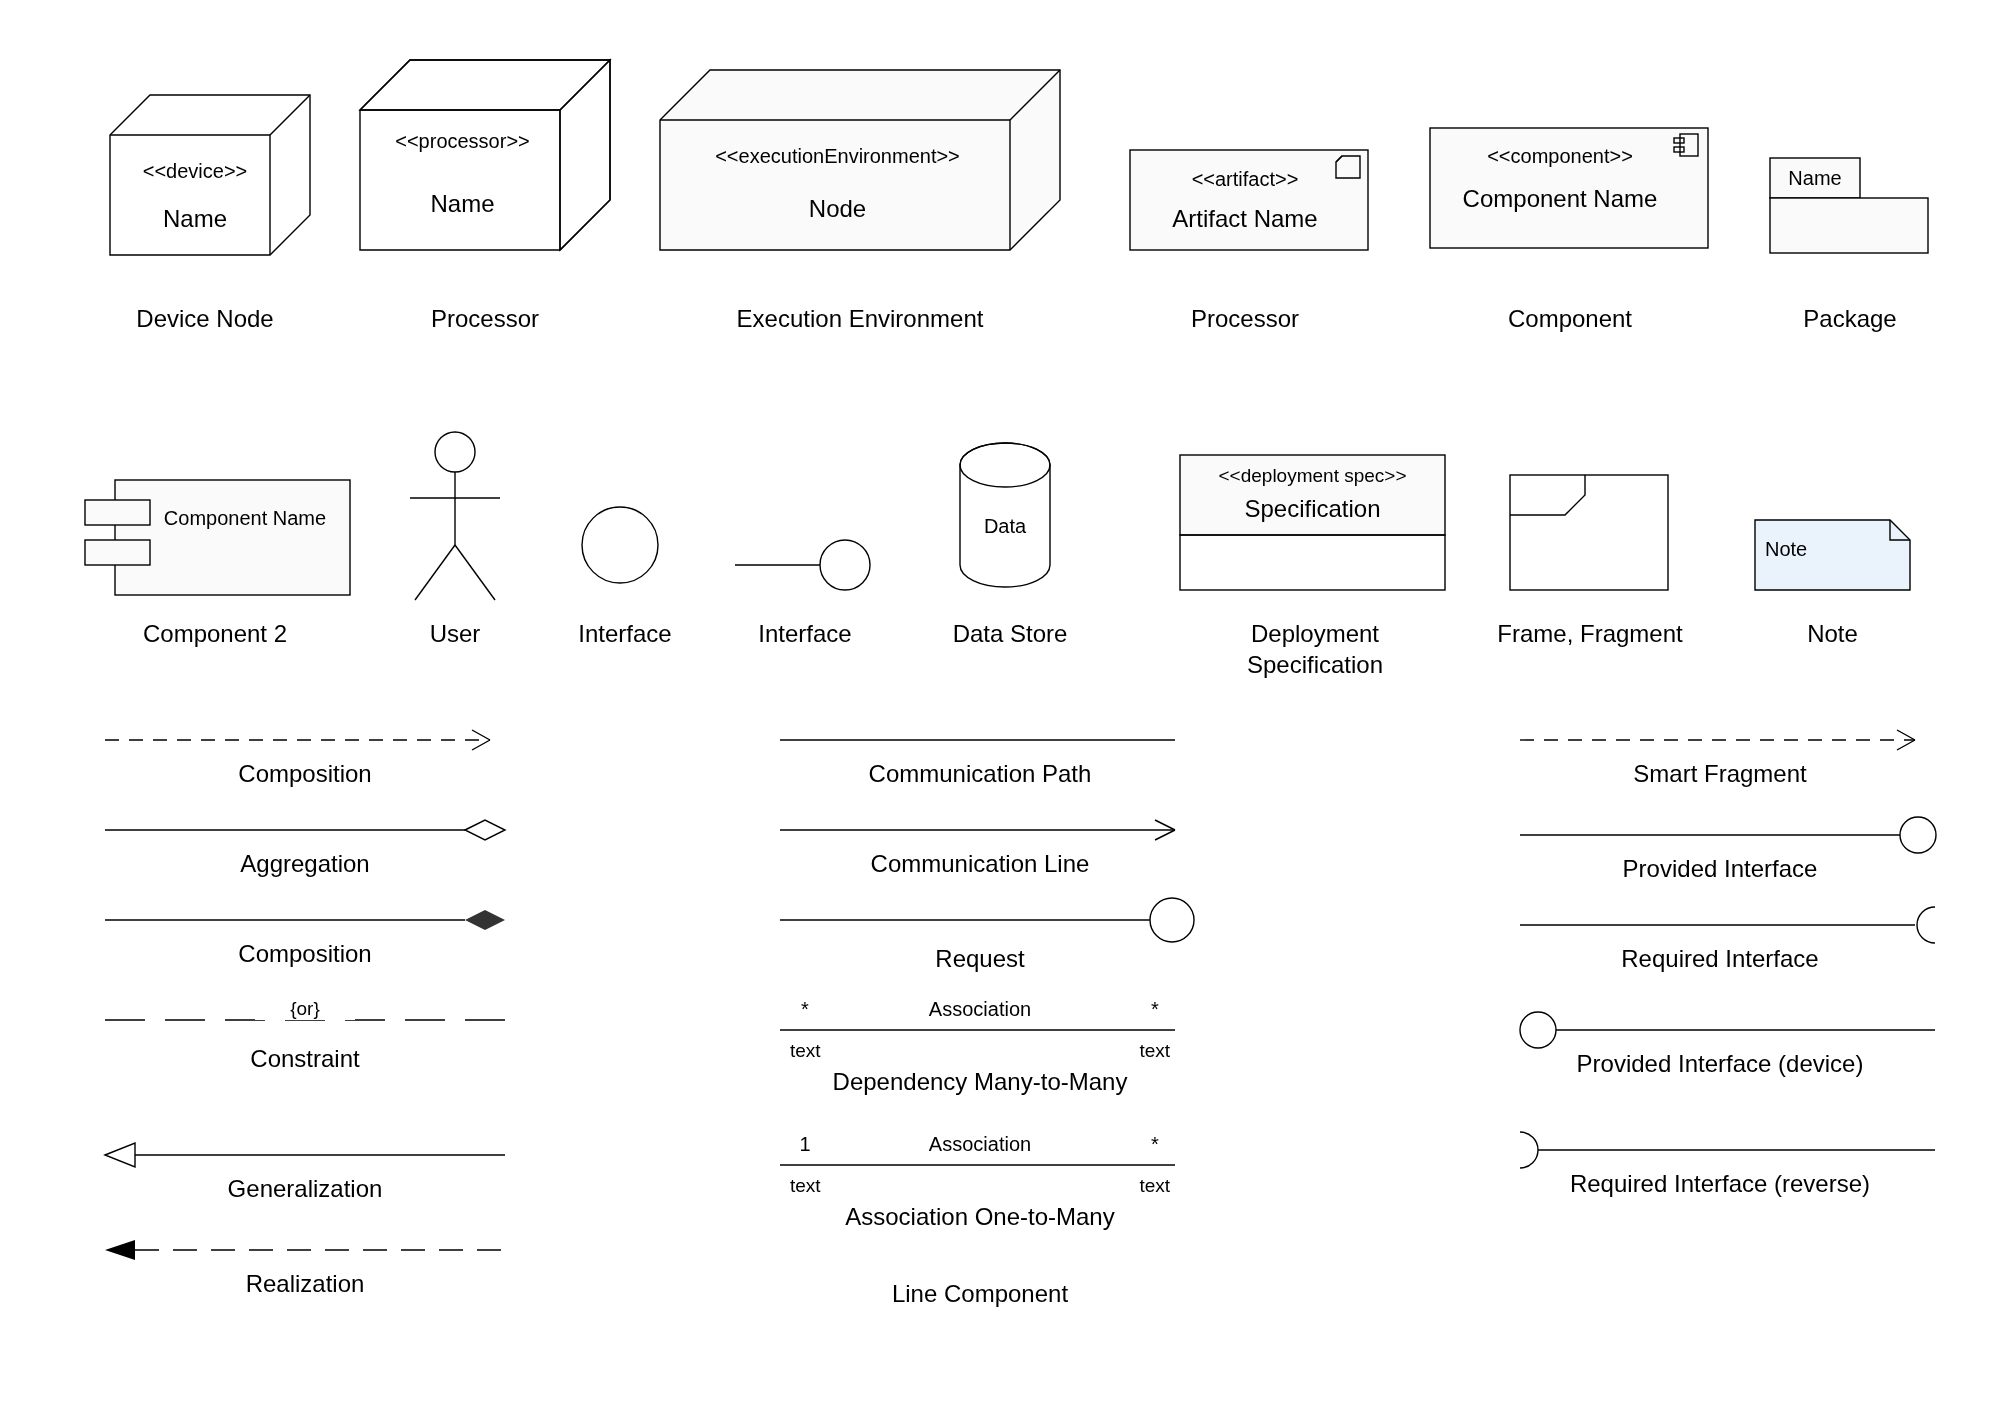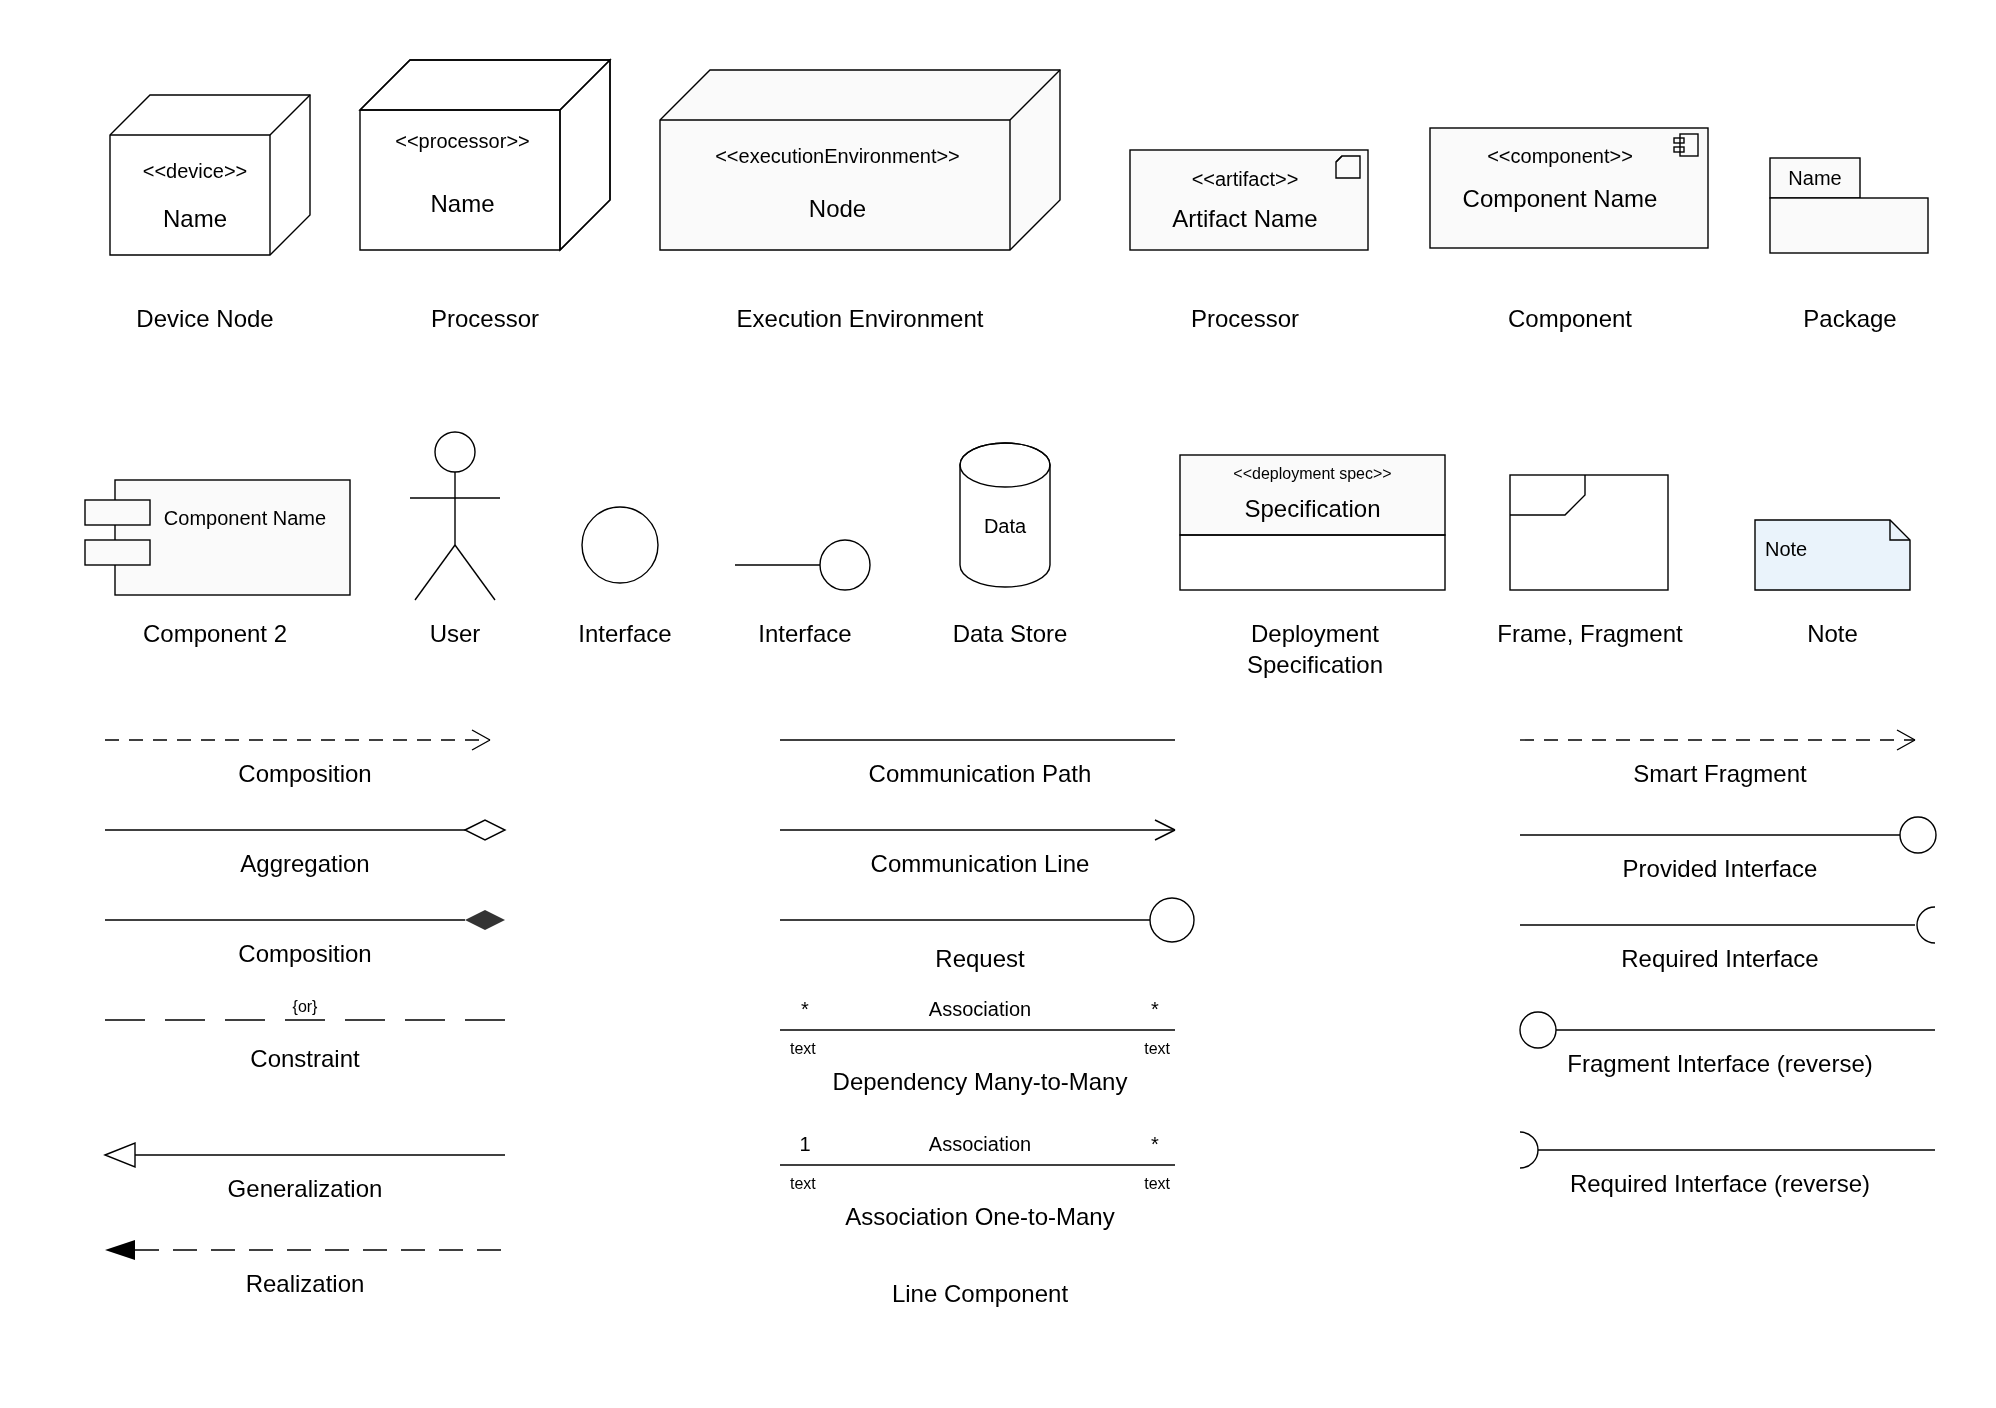--- a/index.html
+++ b/index.html
@@ -1,19 +1,19 @@
 <!DOCTYPE html>
 <html><head>
 <meta charset="utf-8">
 <style>
   html,body{margin:0;padding:0;background:#fff;font-family:Arial,Helvetica,sans-serif;color:#000;}
   .canvas{position:relative;width:1996px;height:1408px;transform-origin:top left;}
   .lbl{position:absolute;font-size:24px;text-align:center;white-space:nowrap;}
   .lbl.sm{font-size:20px;}
-  .lbl.tiny{font-size:16px;}
+  .lbl.tiny{font-size:19px;}
   svg{position:absolute;overflow:visible;}
   .thin{stroke:#000;stroke-width:1.4;fill:none;}
   .fillLight{fill:#fafafa;}
   .fillBlue{fill:#eaf3fb;}
 </style>
 </head>
 <body>
 
 <div class="canvas" id="canvas" style="transform: scale(1);">
 
@@ -246,21 +246,21 @@
 <svg style="left:1520px;top:905px" width="420" height="40">
   <line class="thin" x1="0" y1="20" x2="395" y2="20"></line>
   <path class="thin" d="M415 2 a18 18 0 0 0 0 36"></path>
 </svg>
 <div class="lbl" style="left:1520px;top:945px;width:400px">Required Interface</div>
 
 <svg style="left:1520px;top:1010px" width="420" height="40">
   <circle class="thin" fill="#fff" cx="18" cy="20" r="18"></circle>
   <line class="thin" x1="36" y1="20" x2="415" y2="20"></line>
 </svg>
-<div class="lbl" style="left:1520px;top:1050px;width:400px">Fragment Interface (reverse)</div>
+<div class="lbl" style="left:1520px;top:1050px;width:400px">Provided Interface (device)</div>
 
 <svg style="left:1520px;top:1130px" width="420" height="40">
   <path class="thin" d="M0 2 a18 18 0 0 1 0 36"></path>
   <line class="thin" x1="18" y1="20" x2="415" y2="20"></line>
 </svg>
 <div class="lbl" style="left:1520px;top:1170px;width:400px">Required Interface (reverse)</div>
 
 </div>
 
 </body></html>

